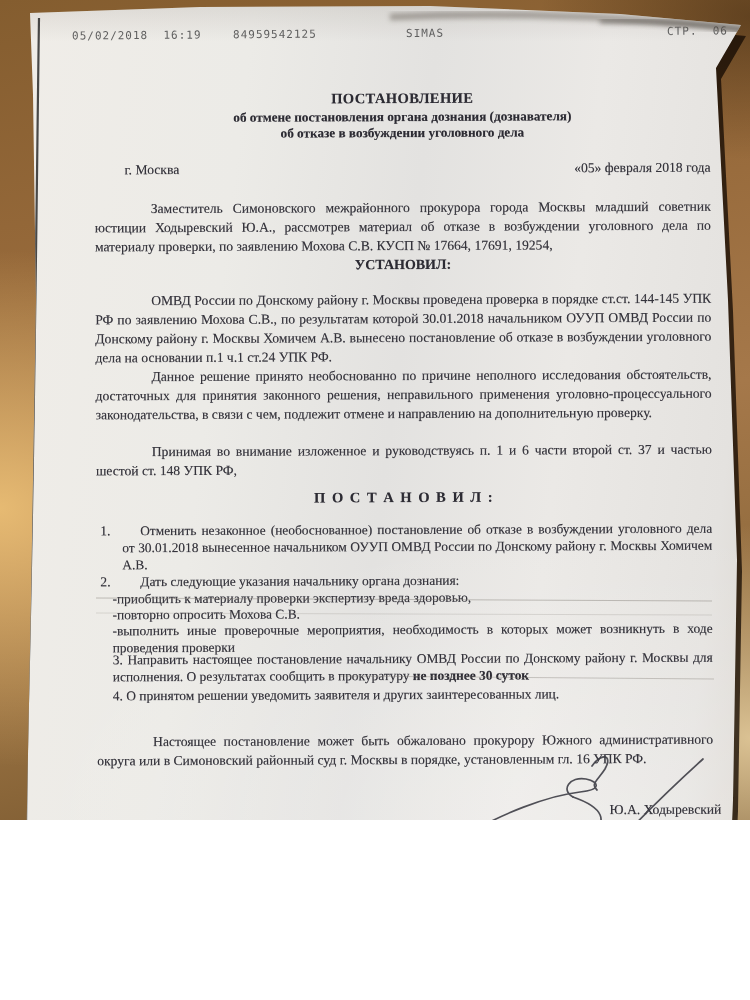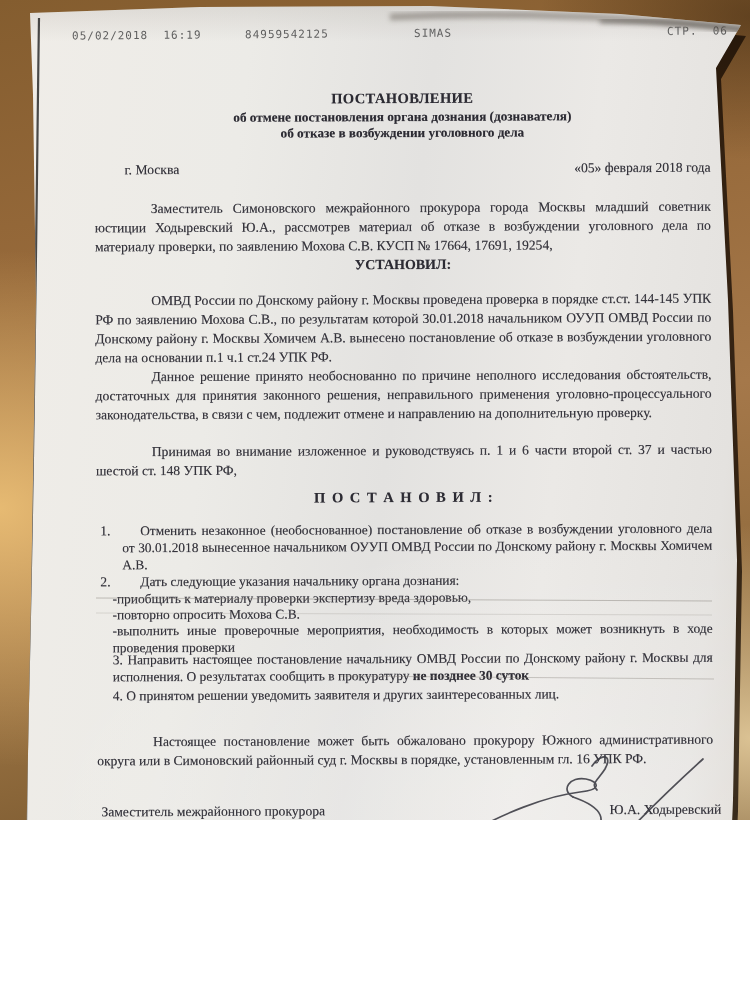--- a/index.html
+++ b/index.html
@@ -27,22 +27,22 @@
       radial-gradient(130% 60% at 80% 100%, rgba(255,255,255,.28), rgba(255,255,255,0) 60%),
       linear-gradient(97deg,#f0ede8 0%,#ecebe7 30%,#e3e2e0 52%,#ebe9e6 72%,#e4e2df 92%,#dcd7d1 100%);
   }
   .fax-row{
     position:absolute;left:70px;top:27px;width:658px;height:18px;
     font-family:"DejaVu Sans Mono", monospace;font-size:11px;color:#5f5f5f;
     letter-spacing:1px;transform:rotate(-0.45deg);
   }
   .fax-row span{position:absolute;white-space:pre;}
   .fax-dt{left:2px;}
-  .fax-num{left:175px;text-align:center;}
-  .fax-sender{left:344px;}
+  .fax-num{left:163px;text-align:center;}
+  .fax-sender{left:336px;}
   .fax-page{right:0;}
   .content{
     position:absolute;left:96px;top:0;width:616px;height:1000px;
     color:#35343c;font-size:13.6px;
     text-shadow:0.2px 0.2px 0.6px rgba(60,58,66,.5);
     transform:rotate(-0.25deg);
   }
   .content > div{position:absolute;width:100%;}
   .t-line{text-align:center;font-weight:bold;color:#2c2b33;}
   .t1{top:90px;font-size:14.5px;letter-spacing:.4px;}
@@ -126,21 +126,20 @@
       <div class="sub s2">-повторно опросить Мохова С.В.</div>
       <div class="sub s3">-выполнить иные проверочные мероприятия, необходимость в которых может возникнуть в ходе проведения проверки</div>
 
       <div class="sub it3"><span>3. Направить настоящее постановление начальнику ОМВД России по Донскому району г. Москвы для исполнения. О результатах сообщить в прокуратуру </span><b>не позднее 30 суток</b></div>
 
       <div class="sub it4">4. О принятом решении уведомить заявителя и других заинтересованных лиц.</div>
 
       <div class="para indent p-appeal">Настоящее постановление может быть обжаловано прокурору Южного административного округа или в Симоновский районный суд г. Москвы в порядке, установленным гл. 16 УПК РФ.</div>
 
       <div class="sig-row">
-        <span class="sig-title">Заместитель межрайонного прокурора</span>
         <span class="sig-name">Ю.А. Ходыревский</span>
       </div>
     </div>
 
     <svg class="overlay" width="750" height="1000" viewBox="0 0 750 1000">
       <defs>
         <filter id="b1" x="-20%" y="-20%" width="140%" height="140%">
             <feGaussianBlur stdDeviation="2.6"></feGaussianBlur>
           </filter>
       </defs>

